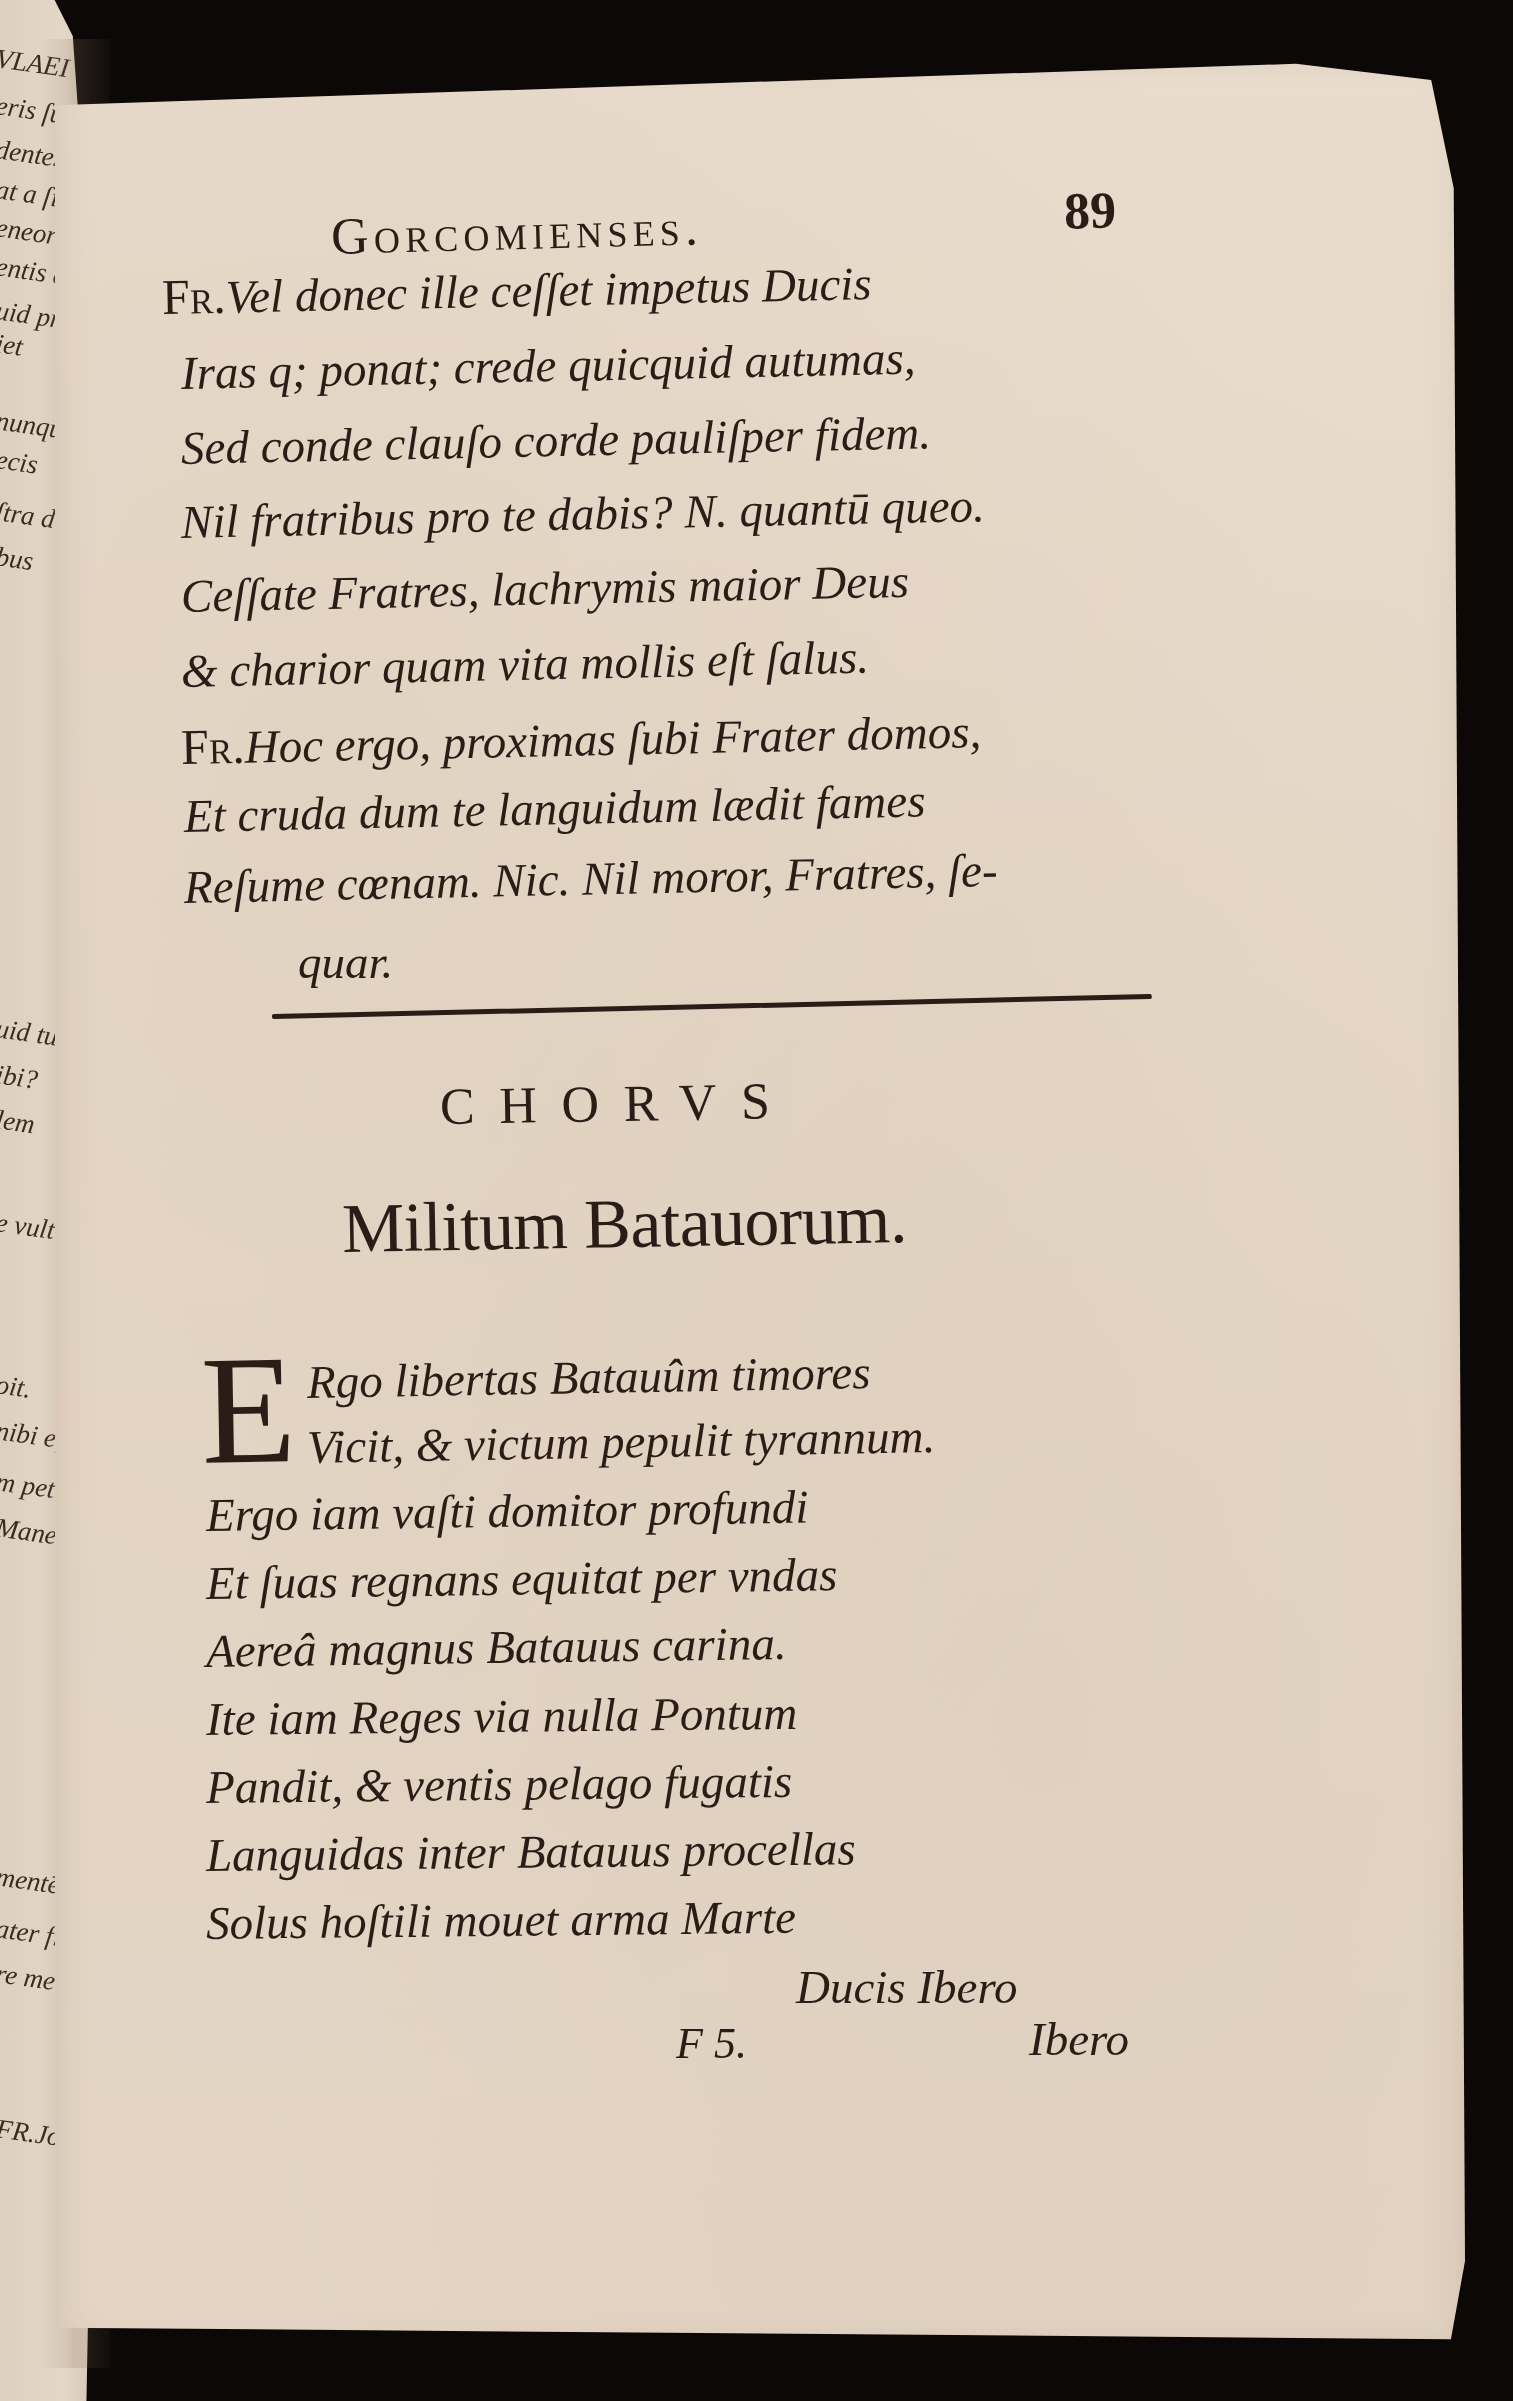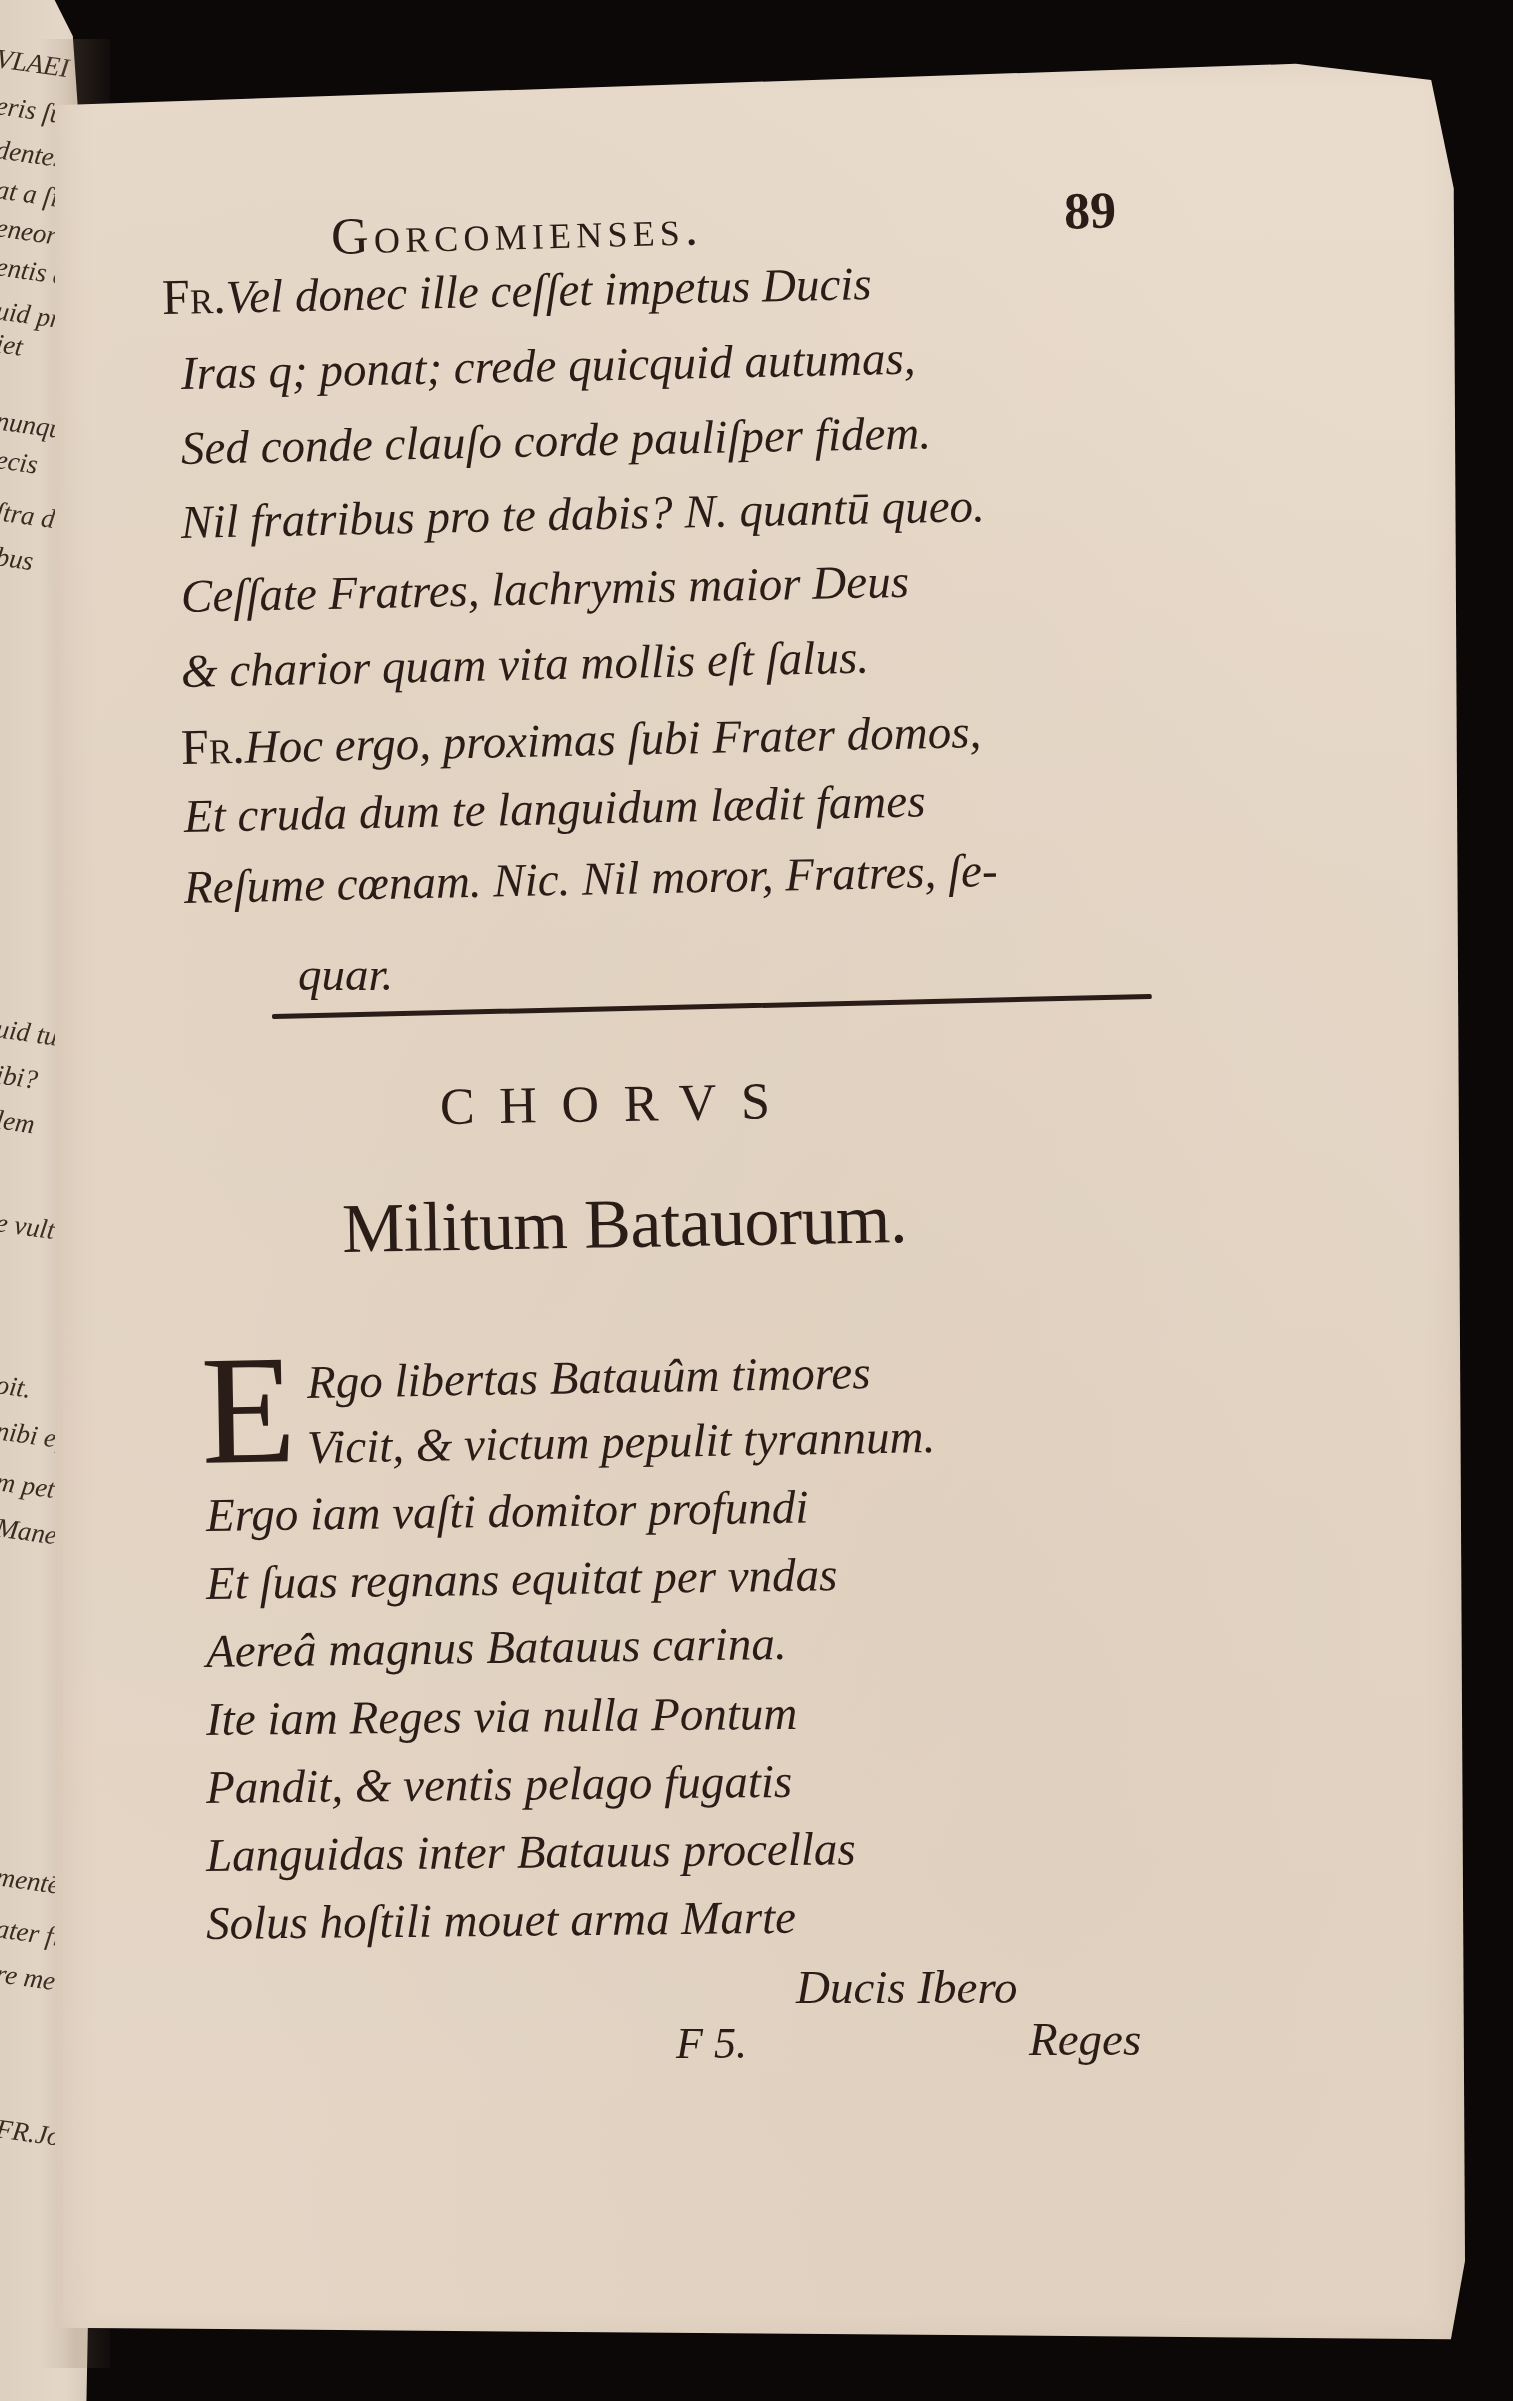--- a/index.html
+++ b/index.html
@@ -220,21 +220,21 @@
   </div>
   <div class="verse" style="left:181px; top:718px; transform:rotate(-1.2deg);">
     <span class="speaker">Fr.</span><span>Hoc ergo, proximas ſubi Frater domos,</span>
   </div>
   <div class="verse" style="left:184px; top:789px; transform:rotate(-1.2deg);">
     <span>Et cruda dum te languidum lædit fames</span>
   </div>
   <div class="verse" style="left:184px; top:860px; transform:rotate(-1.2deg);">
     <span>Reſume cœnam. Nic. Nil moror, Fratres, ſe-</span>
   </div>
-  <div class="verse" style="left:298px; top:935px;margin-top:12px;">
+  <div class="verse" style="left:298px; top:935px;">
     <span>quar.</span>
   </div>
 
   <div class="rule"></div>
 
   <div class="chorus-title">CHORVS</div>
   <div class="chorus-subtitle">Militum Batauorum.</div>
 
   <div class="drop-cap">E</div>
 
@@ -263,15 +263,15 @@
     <span>Languidas inter Batauus procellas</span>
   </div>
   <div class="verse" style="left:206px; top:1896px; transform:rotate(-0.6deg);">
     <span>Solus hoſtili mouet arma Marte</span>
   </div>
   <div class="verse" style="left:796px; top:1960px;">
     <span>Ducis Ibero</span>
   </div>
 
   <div class="signature" style="left:676px; top:2018px;">F 5.</div>
-  <div class="catchword" style="left:1029px; top:2012px;">Reges</div>
+  <div class="catchword" style="left:1029px; top:2012px;">Ibero</div>
 </div>
 
 
 </body></html>

